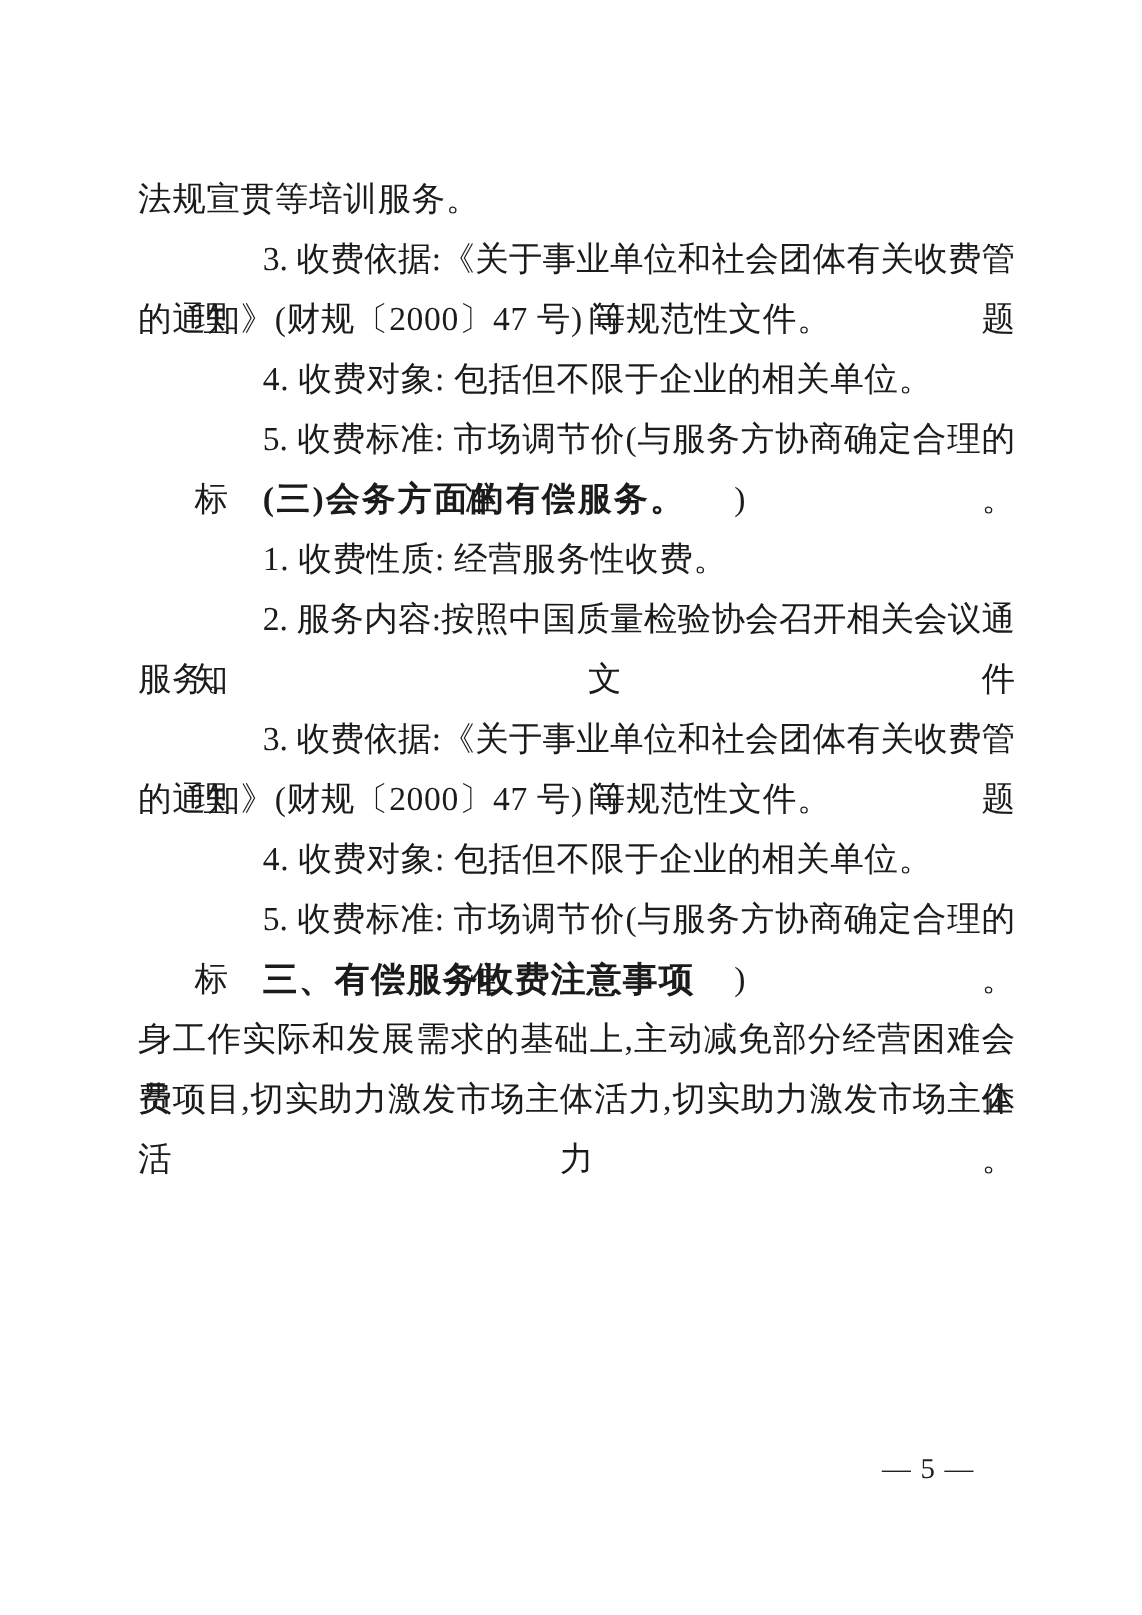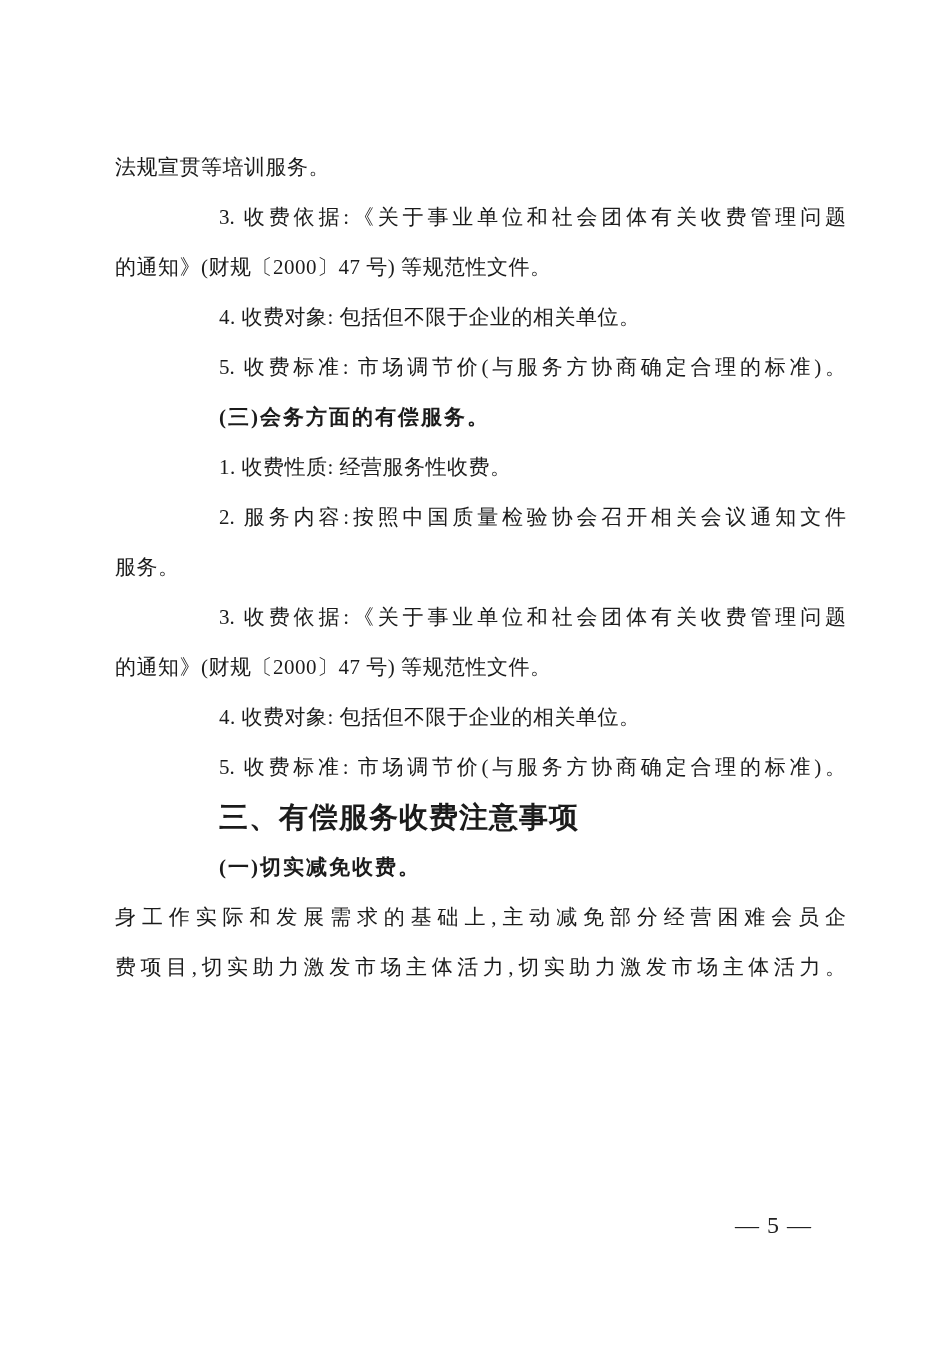--- a/index.html
+++ b/index.html
@@ -18,21 +18,21 @@
   }
   .text-block {
     position: absolute;
     left: 115px;
     top: 142px;
     width: 731px;
   }
   .line {
     height: 50px;
     line-height: 50px;
-    font-size: 21px;
+    font-size: 28px;
     white-space: nowrap;
     letter-spacing: 0.5px;
   }
   .line.fill {
     white-space: normal;
     text-align: justify;
     text-align-last: justify;
     letter-spacing: 0;
   }
   .line.indent {
@@ -72,20 +72,19 @@
     <div class="line indent fill">5. 收费标准: 市场调节价(与服务方协商确定合理的标准)。</div>
     <div class="line indent kai">(三)会务方面的有偿服务。</div>
     <div class="line indent">1. 收费性质: 经营服务性收费。</div>
     <div class="line indent fill">2. 服务内容:按照中国质量检验协会召开相关会议通知文件</div>
     <div class="line">服务。</div>
     <div class="line indent fill">3. 收费依据:《关于事业单位和社会团体有关收费管理问题</div>
     <div class="line">的通知》(财规〔2000〕47 号) 等规范性文件。</div>
     <div class="line indent">4. 收费对象: 包括但不限于企业的相关单位。</div>
     <div class="line indent fill">5. 收费标准: 市场调节价(与服务方协商确定合理的标准)。</div>
     <div class="line indent hei">三、有偿服务收费注意事项</div>
-    <div class="line indent kai">(一)切实减免收费。</div>
     <div class="line fill">身工作实际和发展需求的基础上,主动减免部分经营困难会员企</div>
     <div class="line fill">费项目,切实助力激发市场主体活力,切实助力激发市场主体活力。</div>
   </div>
 
   <div class="page-footer">— 5 —</div>
 
 </div>
 
 </body></html>

